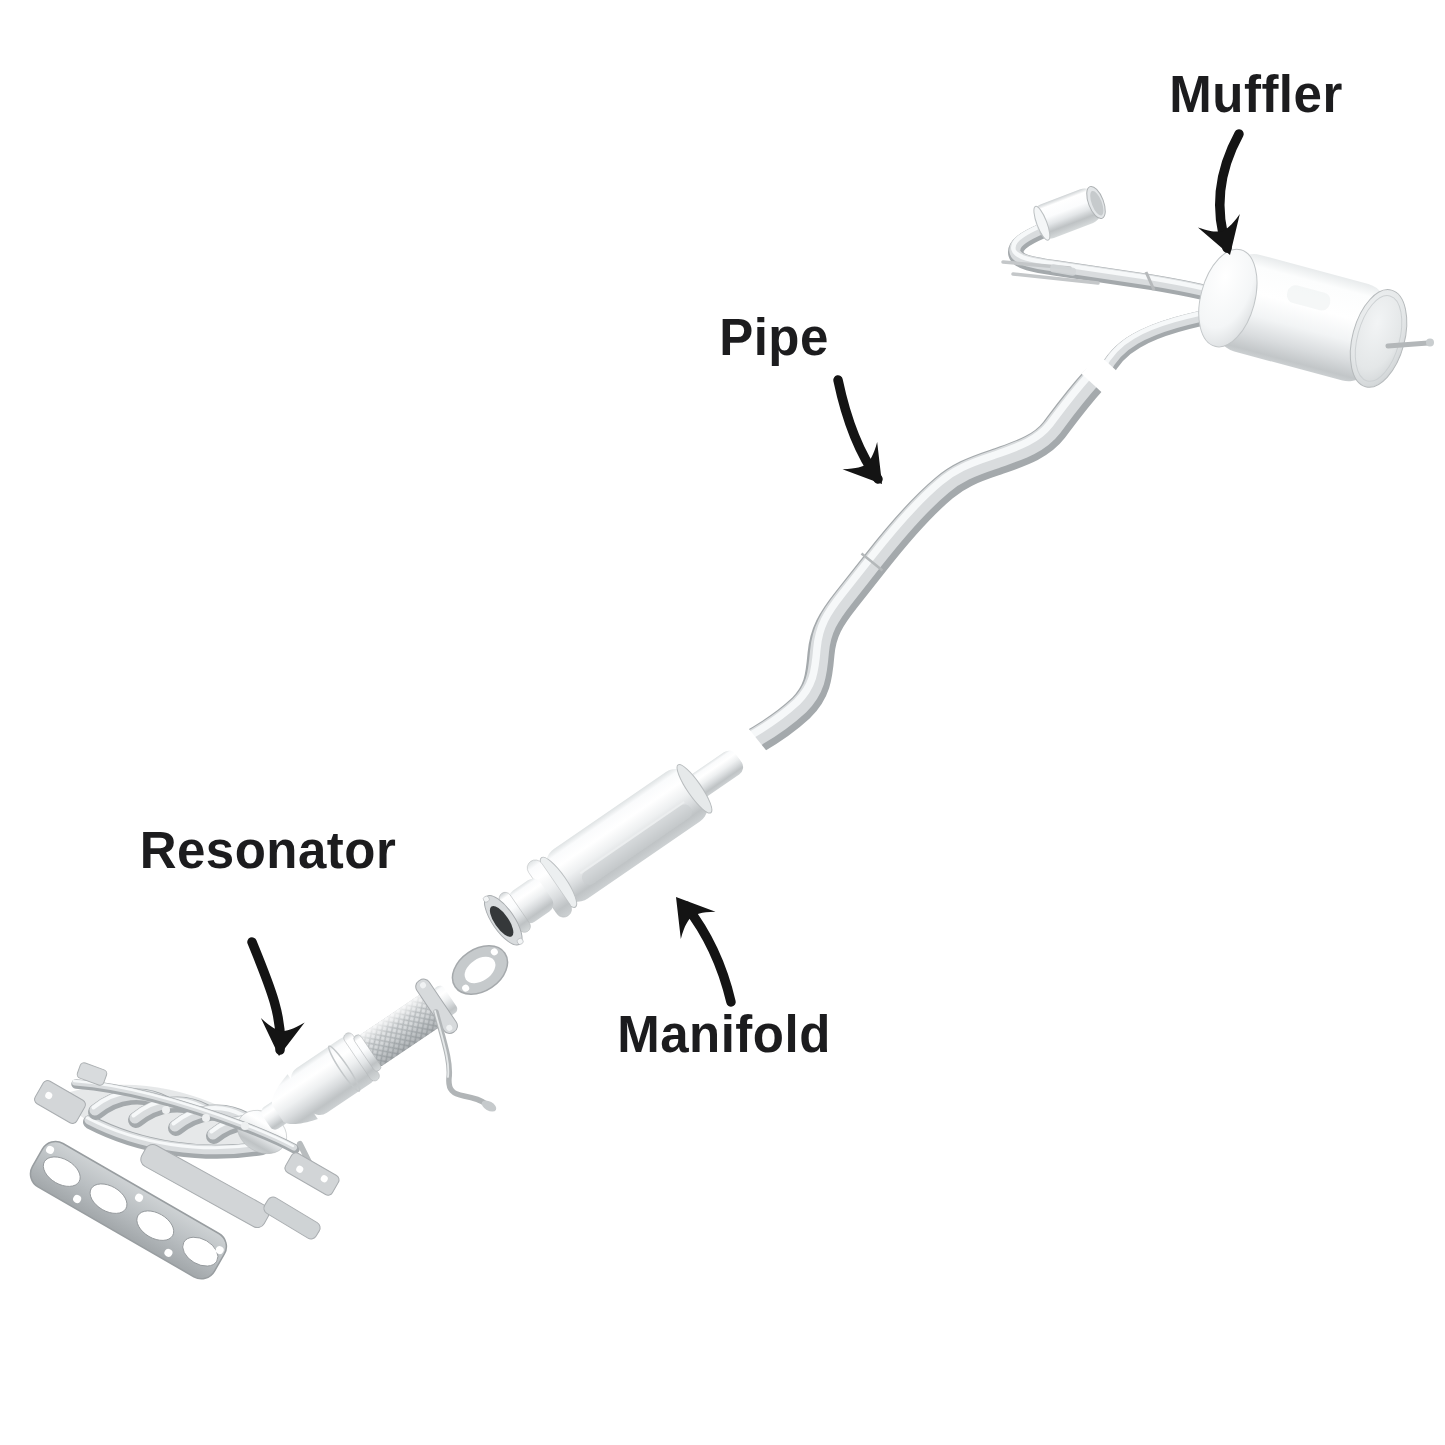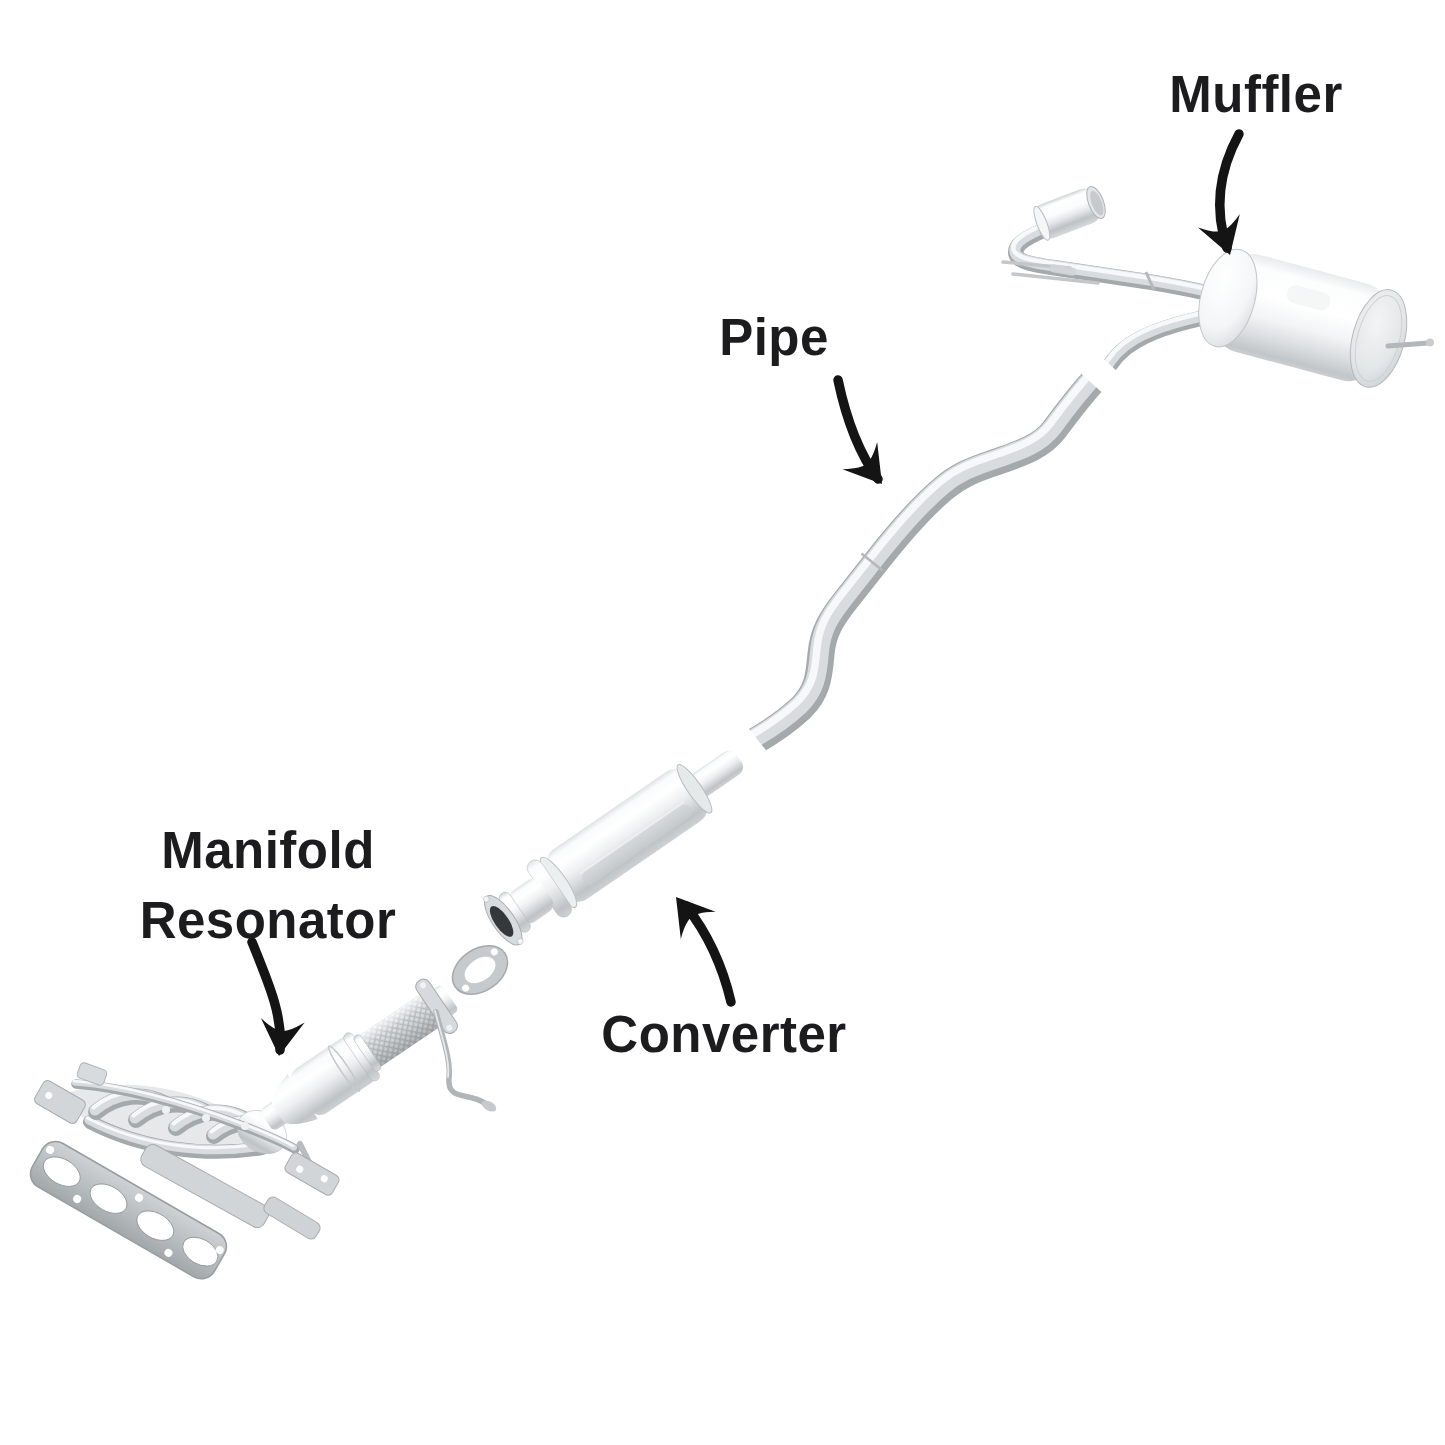--- a/index.html
+++ b/index.html
@@ -263,19 +263,18 @@
     <path class="arrow-shaft" d="M 731,1002 C 723,968 708,934 686,906"></path>
     <use href="#ahead" class="arrow-head" transform="translate(676,897) rotate(-128)"></use>
   </g>
 </svg>
 
 <div class="label" style="left:1256px;top:66px">Muffler</div>
 
 <div class="label" style="left:774px;top:309px">Pipe</div>
 
 <div class="label two-line" style="left:268px;top:816px">
-  <div>Manifold</div>
   <div>Resonator</div>
 </div>
 
-<div class="label" style="left:724px;top:1006px">Converter</div>
+<div class="label" style="left:724px;top:1006px">Manifold</div>
 
 </div>
 
 </body></html>

